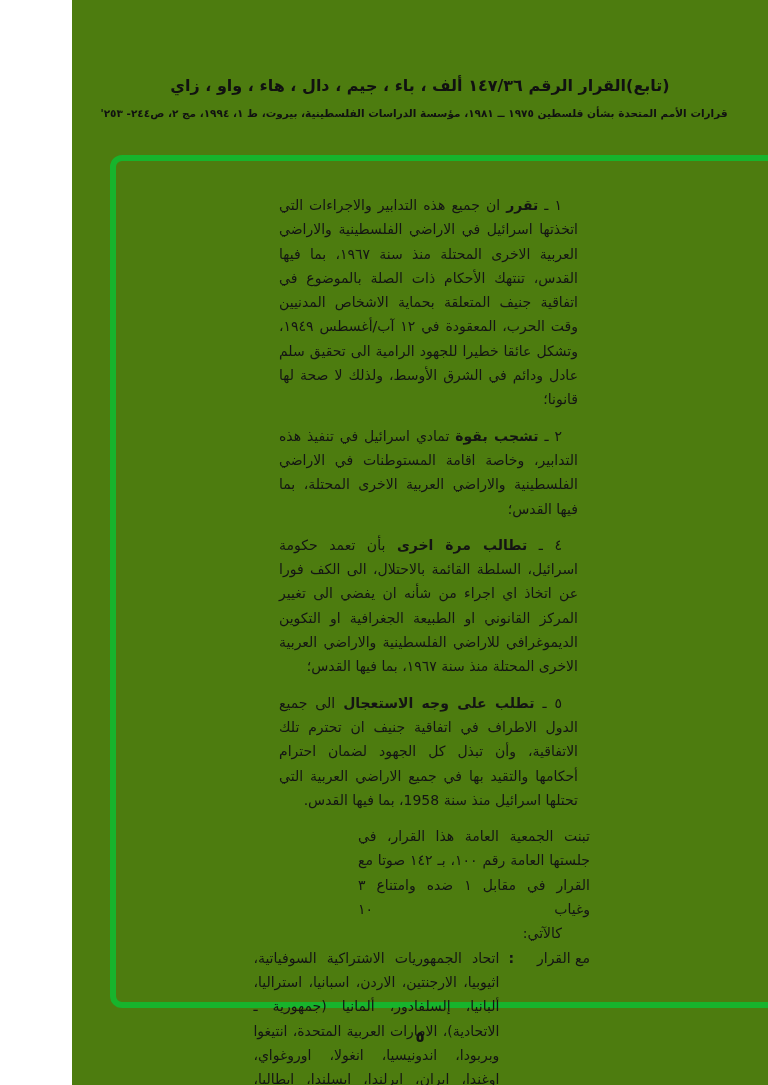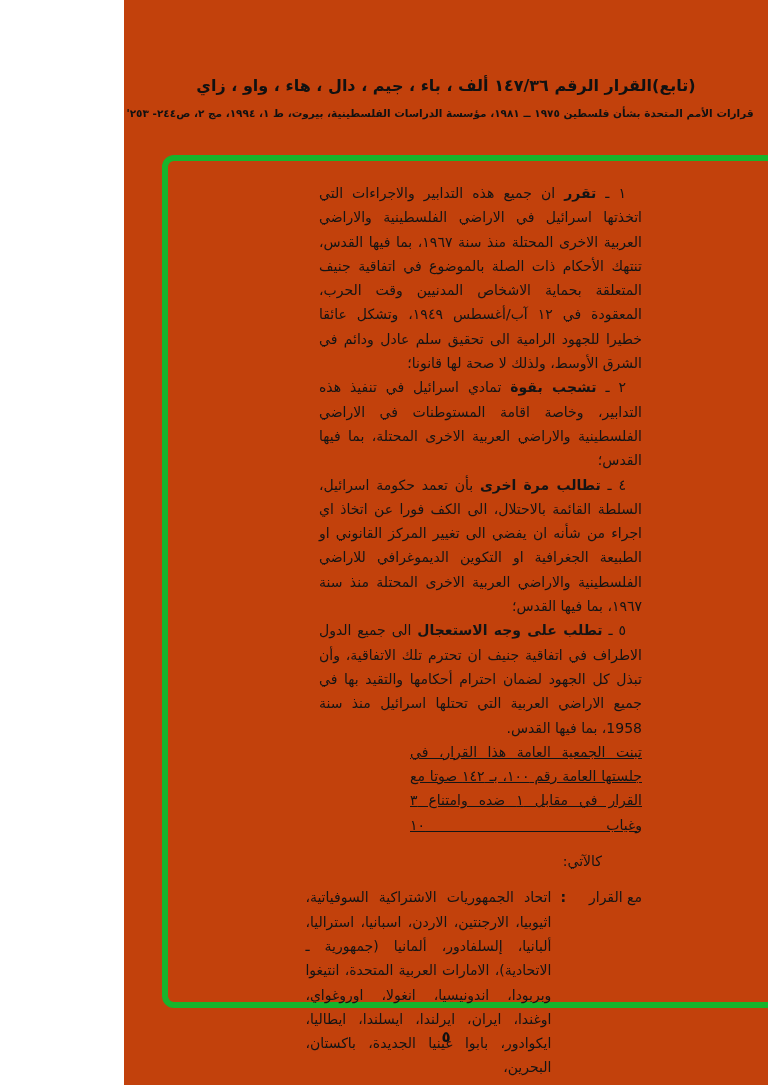--- a/index.html
+++ b/index.html
@@ -2,23 +2,23 @@
 <html dir="rtl" lang="ar"><head>
 <meta charset="utf-8">
 <style>
   html, body {
     margin: 0;
     padding: 0;
     background: #ffffff;
   }
   .page {
     position: relative;
-    width: 644px;
+    width: 696px;
     height: 1085px;
-    background: #c2410c;
+    background: #4d7c0f;
     overflow: hidden;
     direction: rtl;
     font-family: "DejaVu Sans", sans-serif;
     color: #161616;
   }
   .hdr-title {
     position: absolute;
     top: 74px; left: 0; right: 0;
     text-align: center;
     font-weight: bold;
@@ -49,33 +49,32 @@
     position: absolute;
     left: 195px;
     top: 181px;
     width: 323px;
     font-size: 14px;
     line-height: 24.3px;
     text-align: justify;
     color: #141414;
   }
   p.res {
-    margin: 0;
+    margin: 12px;
     text-indent: 16px; 
   }
   p.res b { font-weight: bold; }
   .note {
     width: 232px;
     margin: 0;
     text-align: justify;
     text-align-last: justify;
-    text-decoration: underline;
   }
   .note-suffix {
-    margin: 12px;
+    margin: 0;
     text-align: right;
     padding-right: 28px;
   }
   .vote-row {
     display: flex;
     align-items: flex-start;
     margin: 0;
   }
   .vote-label {
     font-weight: normal;

